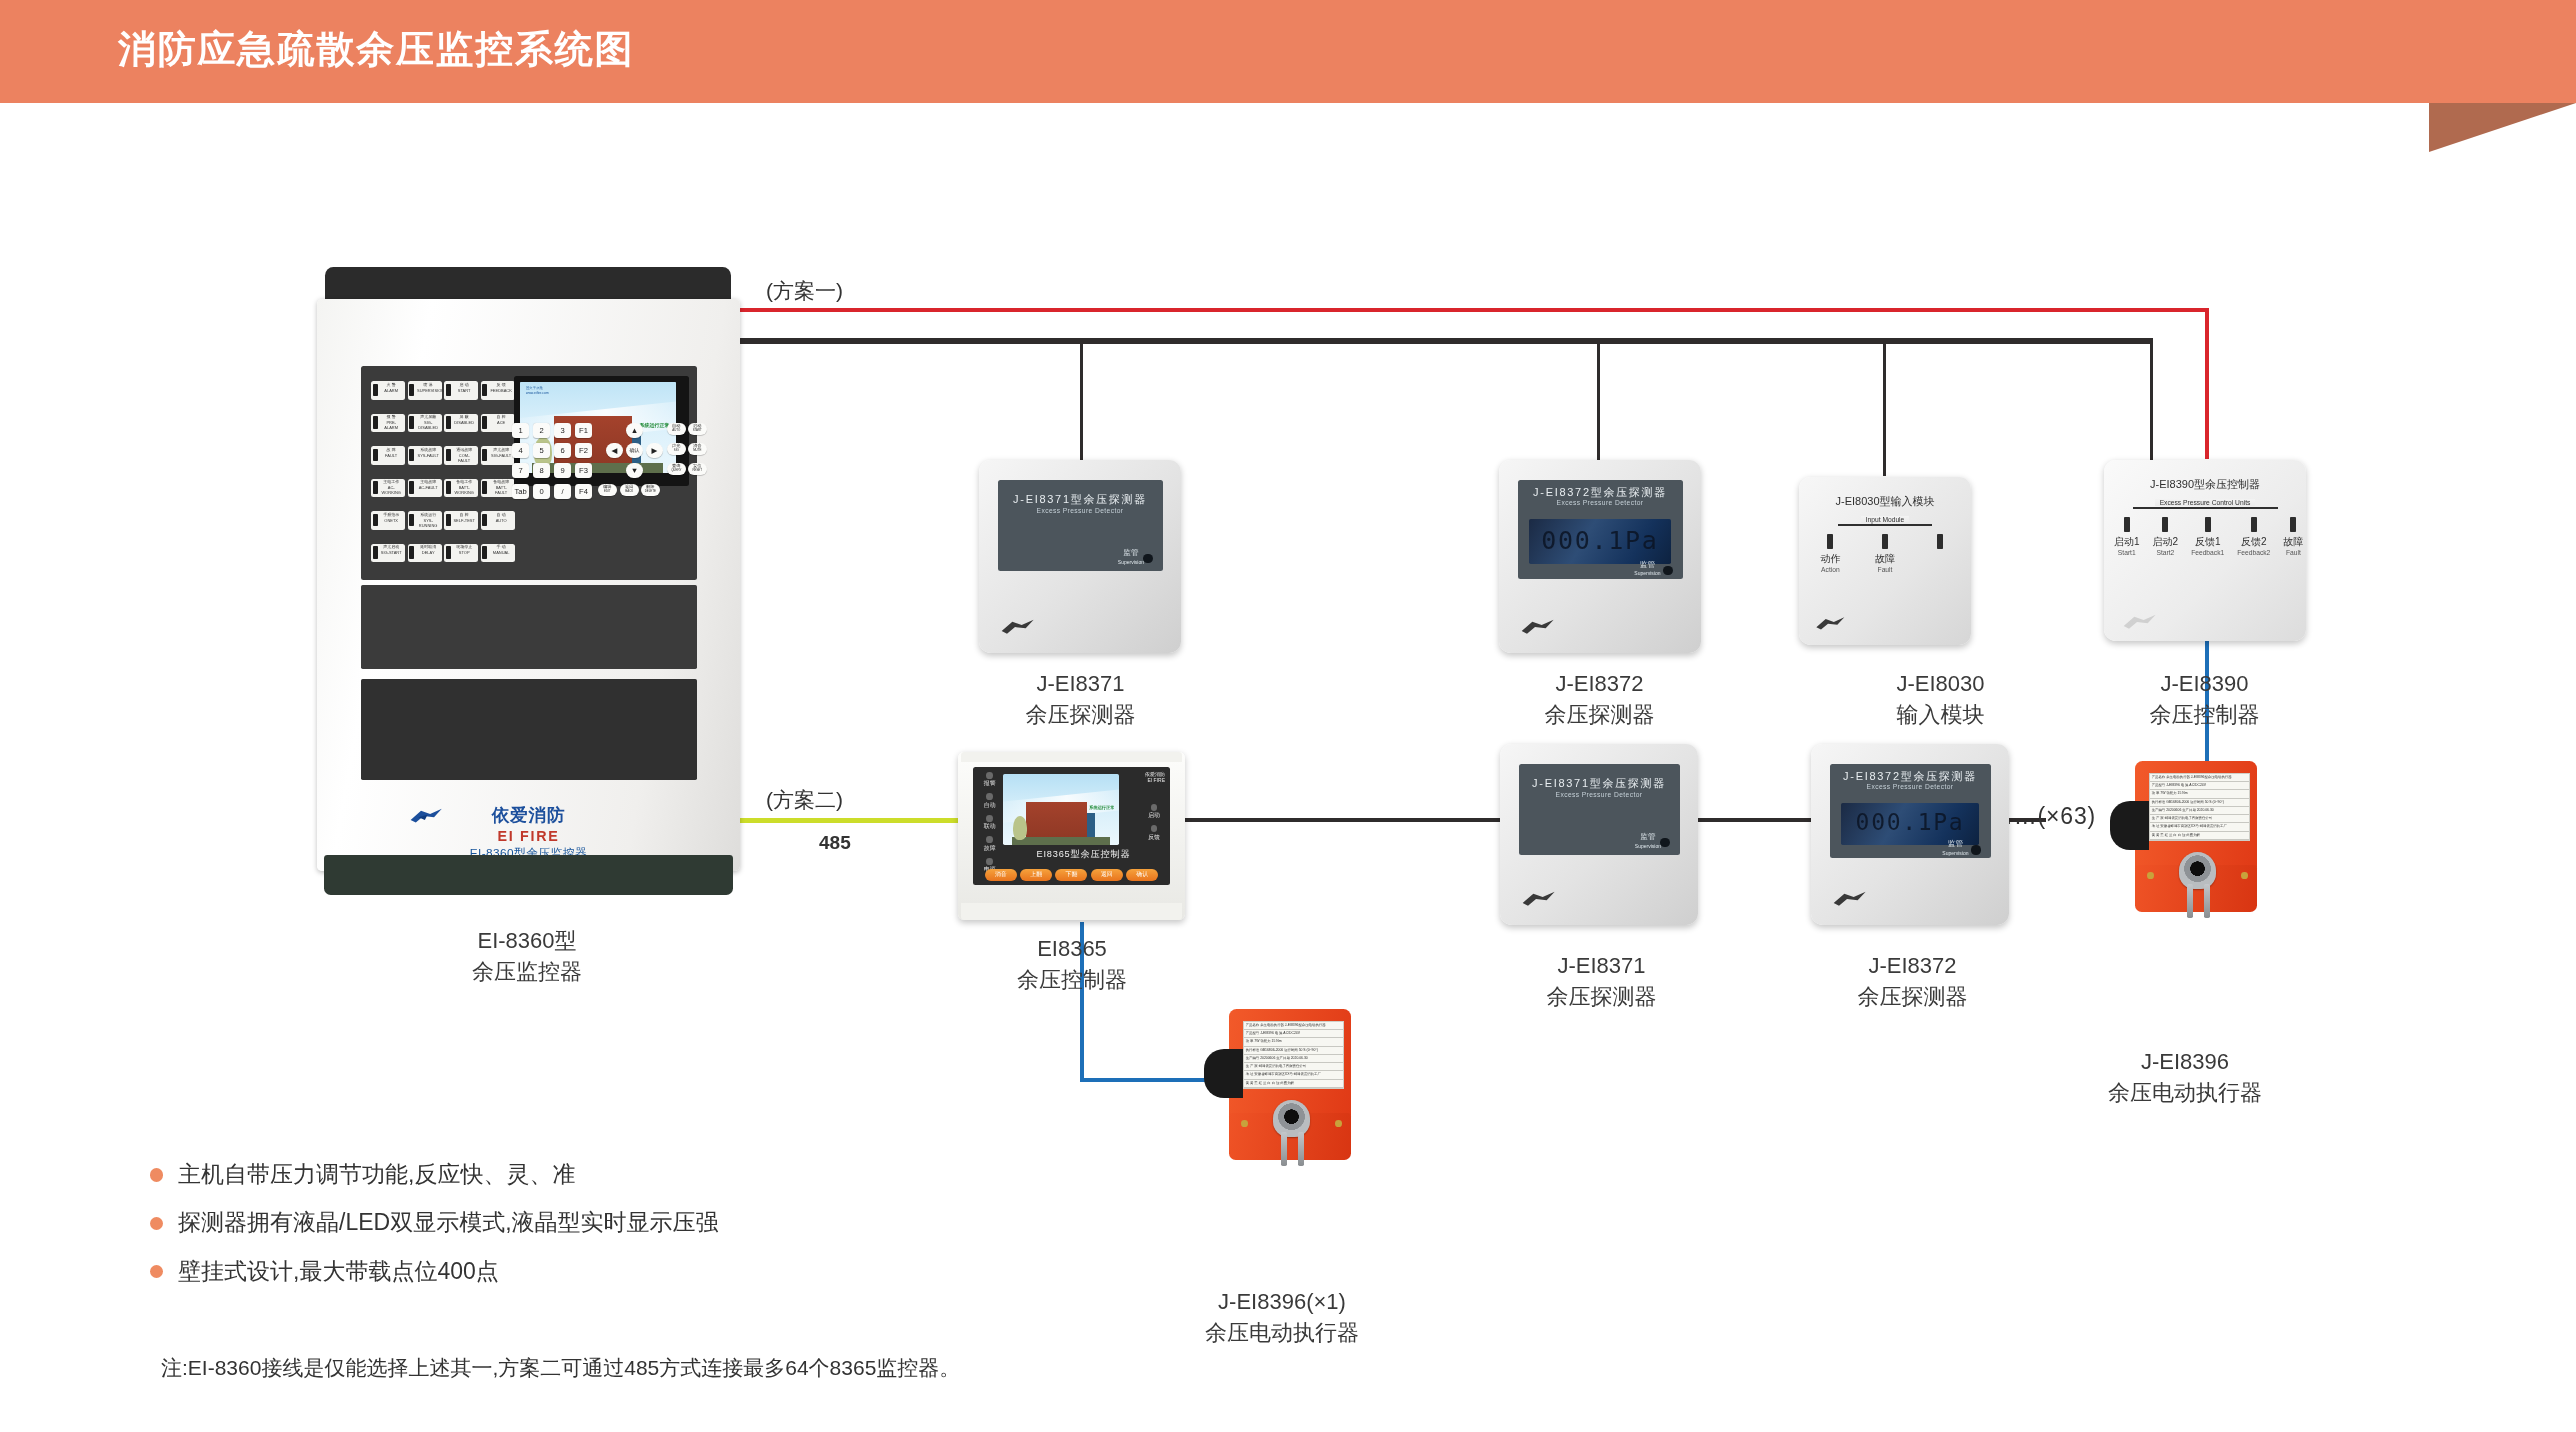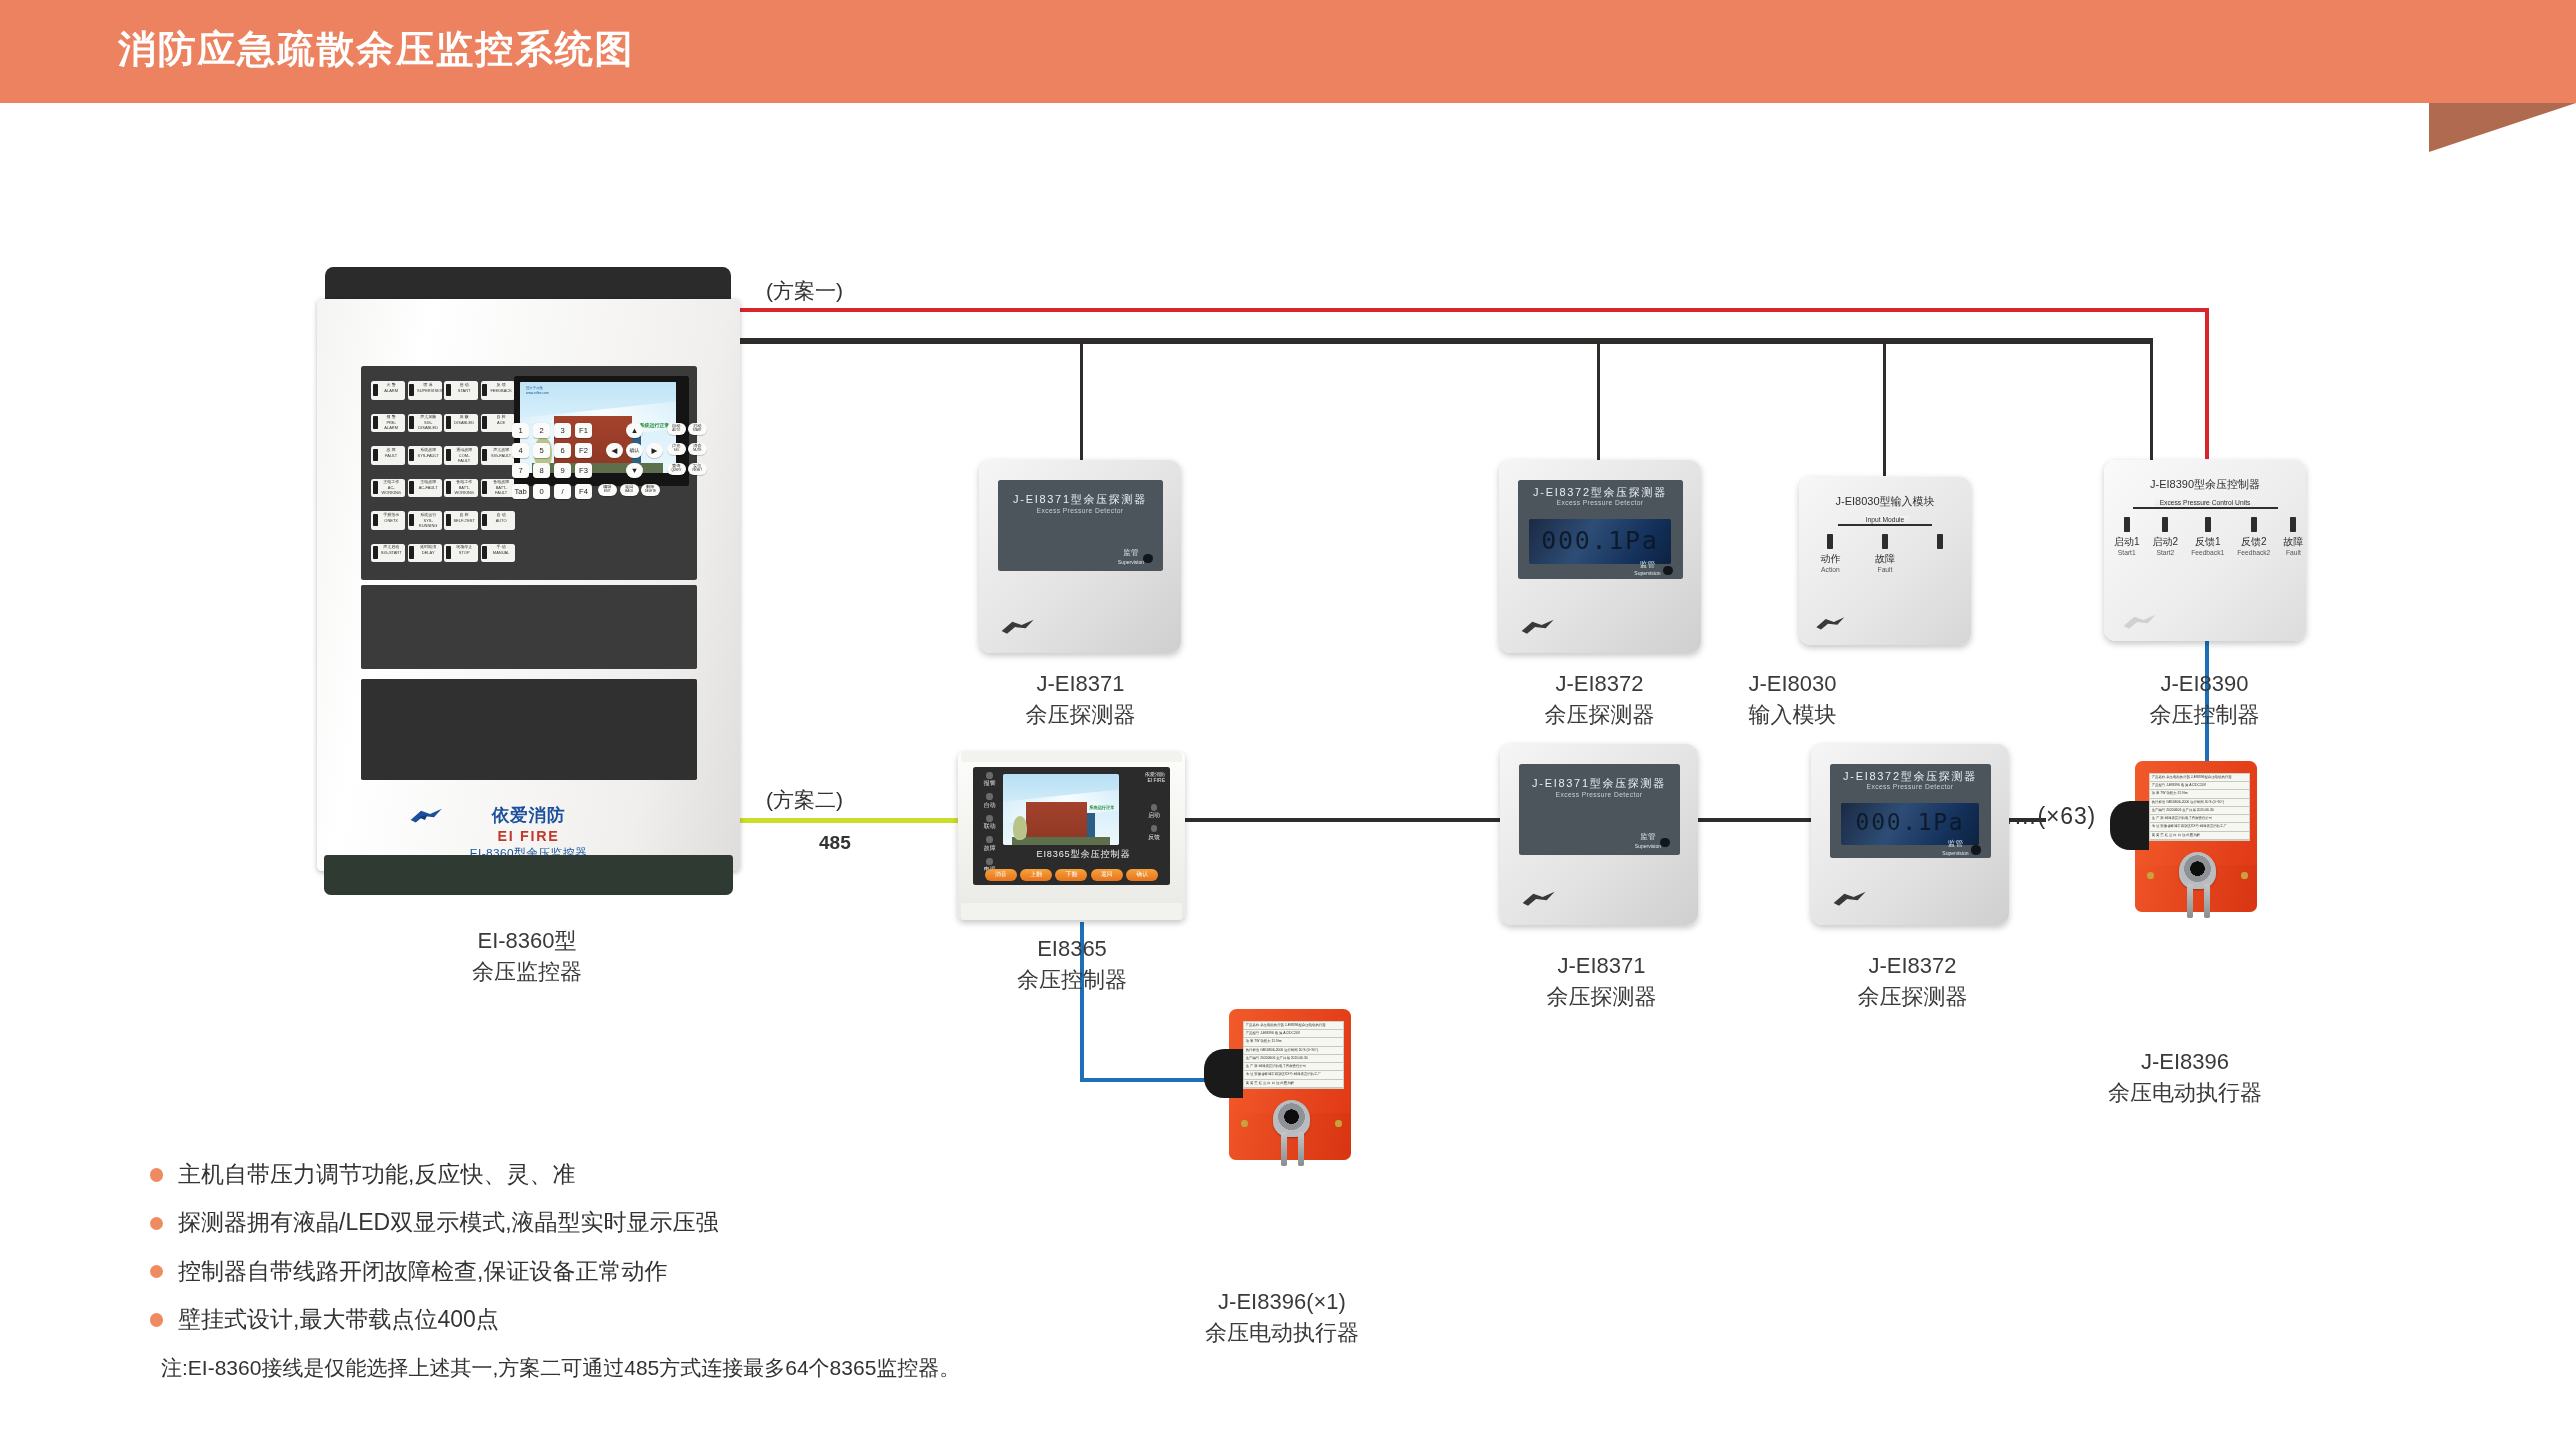--- a/index.html
+++ b/index.html
@@ -487,21 +487,21 @@
           <div class="led-bar"></div>
           <div class="led-cn"></div>
           <div class="led-en"></div>
         </div>
       </div>
   </div>
   <svg class="dev-logo" viewBox="0 0 60 32" style="left:15px;bottom:11.8px;width:35px;height:19.3px;">
     <path d="M4 22 L20 8 L34 13 L52 5 L40 18 L24 16 L12 26 Z" fill="#1c1c1c"></path>
   </svg>
 </div>
-<div class="caption" style="left:1658px;top:668px;width:269px;">
+<div class="caption" style="left:1806px;top:668px;width:269px;">
   <span>J-EI8030</span>
   <span class="ln2">输入模块</span>
 </div>
 
 <div class="dev" style="left:2104px;top:460px;width:202px;height:181px;background:linear-gradient(135deg,#fafafa,#ececec 60%,#dcdcdc);">
   <div class="dev-face light" style="left:10px;right:10px;top:13.4px;height:134px;">
     <div class="dev-title dark" style="top:3.4px;letter-spacing:0;">J-EI8390型余压控制器</div>
     <div class="rule" style="left:18.5px;right:18.5px;"></div>
     <div class="rule-txt"><span>Excess Pressure Control Units</span></div>
     <div class="led-row" id="leds-8390" style="gap:13px;justify-content:space-around;">
@@ -691,19 +691,18 @@
   <div class="act-prong" style="left:94px;top:123px;"></div>
 </div>
 <div class="caption" style="left:2063px;top:1046px;width:244px;">
   <span>J-EI8396</span>
   <span class="ln2">余压电动执行器</span>
 </div>
 
 <div class="bullets" id="bullets">
     <div class="bullet">主机自带压力调节功能,反应快、灵、准</div>
     <div class="bullet">探测器拥有液晶/LED双显示模式,液晶型实时显示压强</div>
-    <div class="bullet">控制器自带线路开闭故障检查,保证设备正常动作</div>
     <div class="bullet">壁挂式设计,最大带载点位400点</div>
   </div>
 <div class="note">
   <span>注:EI-8360接线是仅能选择上述其一,方案二可通过485方式连接最多64个8365监控器。</span>
 </div>
 
 
 </body></html>

